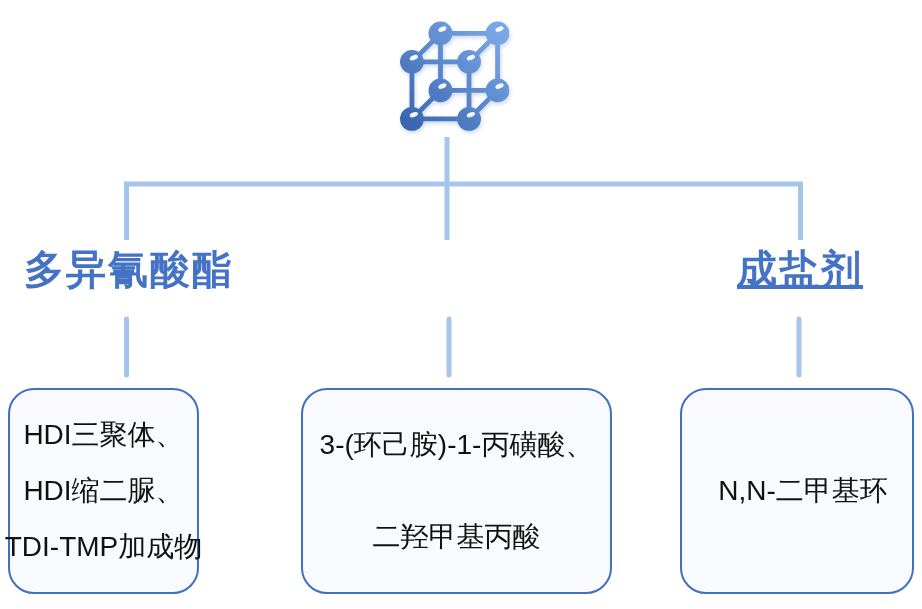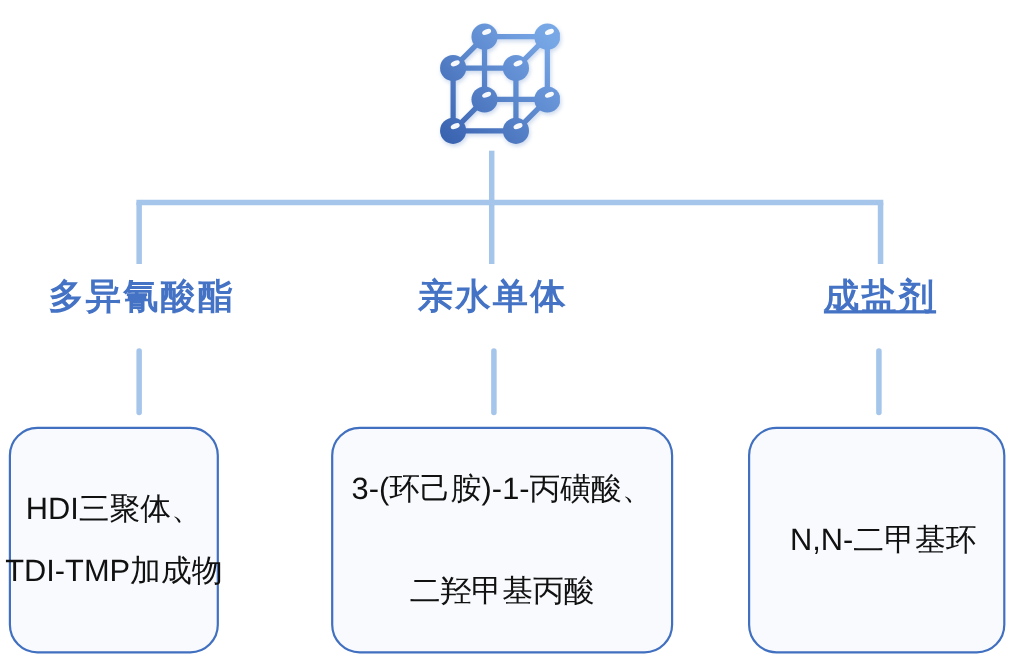--- a/index.html
+++ b/index.html
@@ -32,21 +32,21 @@
 
   
   .connectors{position:absolute;left:0;top:0;width:922px;height:609px;}
   .cline{stroke:var(--connector);stroke-width:5;fill:none;}
   .cline.round{stroke-linecap:round;}
 
   
   .cat-header{
     position:absolute;top:246px;height:46px;line-height:46px;
     transform:translateX(-50%);
-    font-size:32px;font-weight:bold;letter-spacing:2px;
+    font-size:40px;font-weight:bold;letter-spacing:2px;
     color:var(--accent);white-space:nowrap;
   }
   .cat-header.c0{left:129px;}
   .cat-header.c1{left:448px;}
   .cat-header.c2{left:800px;text-decoration:underline;}
 
   
   .cat-box{
     position:absolute;top:388px;height:206px;
     background:var(--box-fill);
@@ -111,25 +111,25 @@
     <line class="cline" x1="447" y1="137" x2="447" y2="240"></line>
     <line class="cline" x1="124" y1="184" x2="803" y2="184"></line>
     <line class="cline" x1="126.5" y1="184" x2="126.5" y2="240"></line>
     <line class="cline" x1="800.5" y1="184" x2="800.5" y2="240"></line>
     <line class="cline round" x1="126.5" y1="319" x2="126.5" y2="375"></line>
     <line class="cline round" x1="449" y1="319" x2="449" y2="375"></line>
     <line class="cline round" x1="799" y1="319" x2="799" y2="375"></line>
   </svg>
 
   <div class="cat-header c0">多异氰酸酯</div>
-  <div class="cat-header c1">亲水单体</div>
   <div class="cat-header c2">成盐剂</div>
 
   <div class="cat-box b0">
     <span class="box-line">HDI三聚体、</span>
+    <span class="box-line">HDI缩二脲、</span>
     <span class="box-line">TDI-TMP加成物</span>
   </div>
 
   <div class="cat-box b1">
     <span class="box-line">3-(环己胺)-1-丙磺酸、</span>
     <span class="box-line">二羟甲基丙酸</span>
   </div>
 
   <div class="cat-box b2">
     <span class="box-line">N,N-二甲基环</span>

